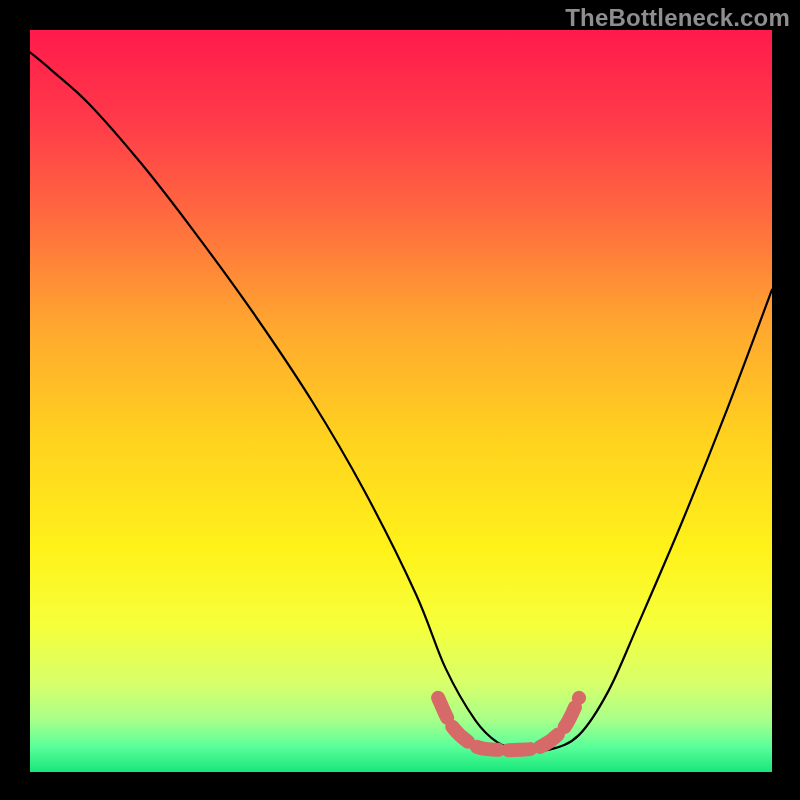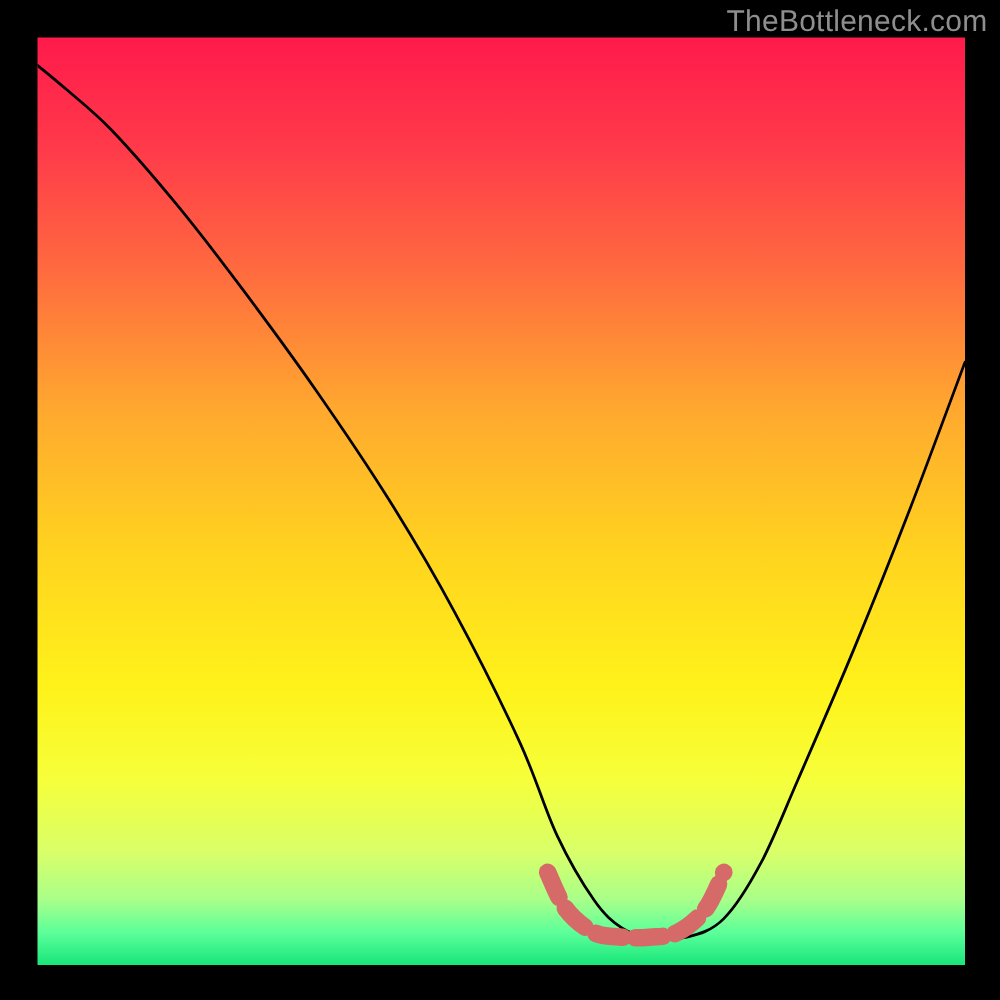--- a/index.html
+++ b/index.html
@@ -17,21 +17,21 @@
     width: 800px;
     height: 800px;
     background: #000;
   }
   .watermark {
     position: absolute;
     top: 4px;
     right: 10px;
     font-family: Arial, Helvetica, sans-serif;
     font-size: 24px;
-    font-weight: 400;
+    font-weight: 700;
     color: #8e8e8e;
     letter-spacing: 0.2px;
   }
   svg {
     position: absolute;
     left: 0;
     top: 0;
   }
 </style>
 </head>

